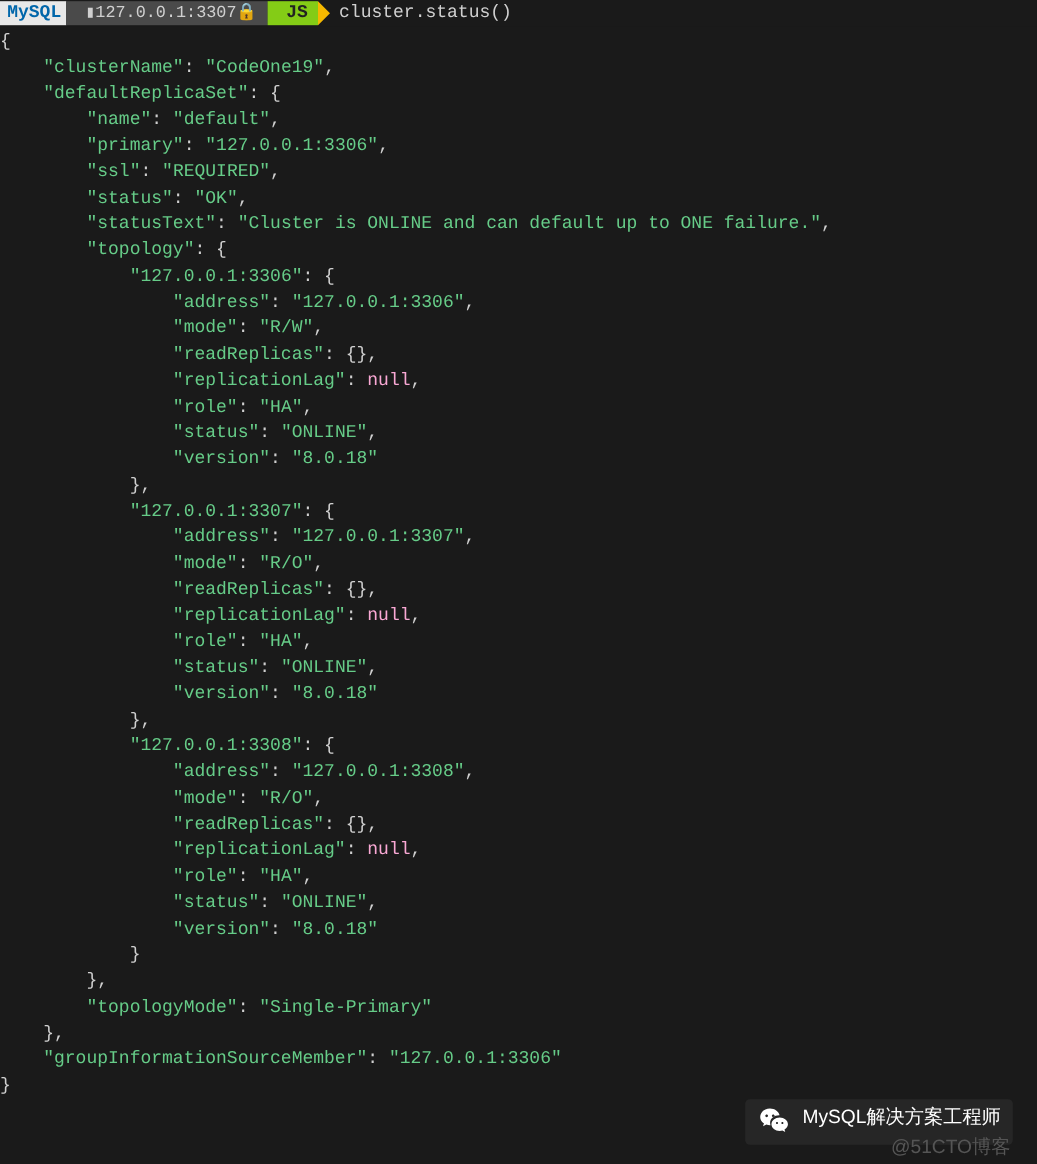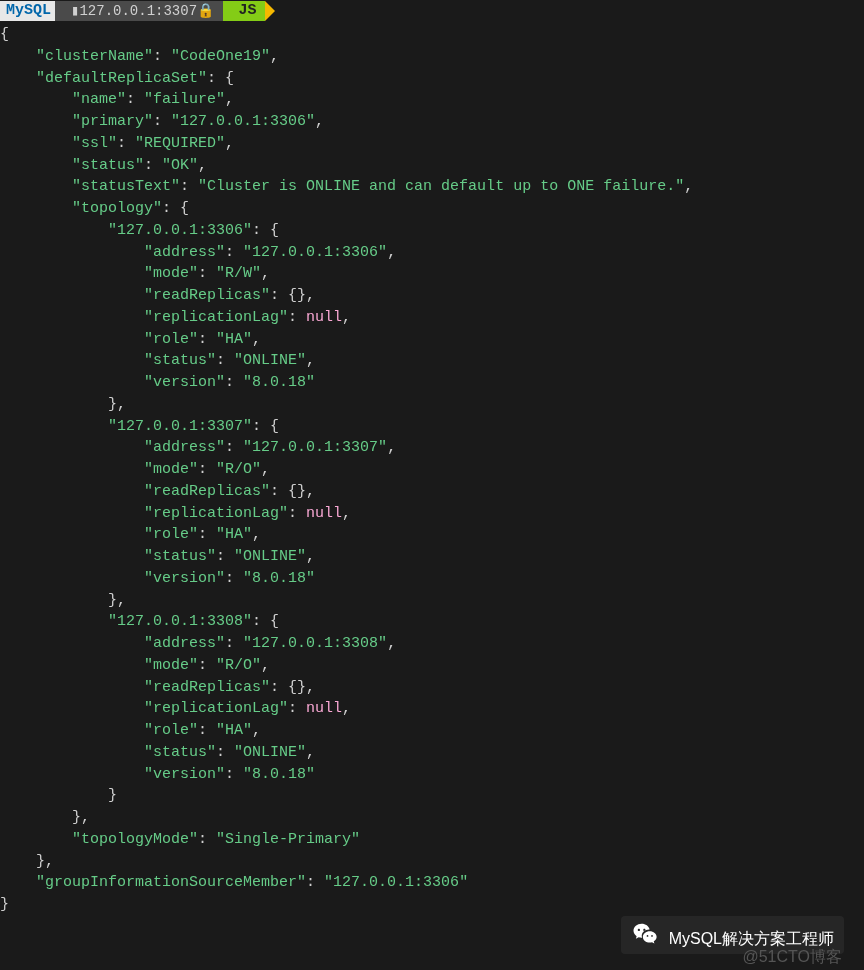--- a/index.html
+++ b/index.html
@@ -86,21 +86,21 @@
     }
     .str { color: #66cc88; }
     .pun { color: #d0d0d0; }
     .key { color: #66cc88; }
     .nul { color: #f9a8d4; }
     .watermark {
       position: absolute;
       right: 20px;
       bottom: 16px;
       display: flex;
-      align-items: flex-end;
+      align-items: flex-start;
       background: rgba(40,40,40,0.9);
       padding: 4px 10px;
       border-radius: 4px;
     }
     .wechat-icon {
       width: 30px;
       height: 30px;
       margin-right: 8px;
       fill: #fff;
     }
@@ -123,26 +123,27 @@
 <body>
 
 <div class="prompt-line">
   <span class="badge badge-mysql">MySQL</span>
   <span class="badge badge-host">
     <span>▮ </span>
       <span>127.0.0.1:3307</span>
       <span> 🔒</span>
   </span>
   <span class="badge badge-js">JS</span>
+  <span class="command">cluster.status()</span>
 </div>
 
 <div class="output"><span class="pun">{</span>
     <span class="key">"clusterName"</span><span class="pun">: </span><span class="str">"<span>CodeOne19</span>"</span><span class="pun">, </span>
     <span class="key">"defaultReplicaSet"</span><span class="pun">: {</span>
-        <span class="key">"name"</span><span class="pun">: </span><span class="str">"<span>failure</span>"</span><span class="pun">, </span>
+        <span class="key">"name"</span><span class="pun">: </span><span class="str">"<span>default</span>"</span><span class="pun">, </span>
         <span class="key">"primary"</span><span class="pun">: </span><span class="str">"<span>127.0.0.1:3306</span>"</span><span class="pun">, </span>
         <span class="key">"ssl"</span><span class="pun">: </span><span class="str">"<span>REQUIRED</span>"</span><span class="pun">, </span>
         <span class="key">"status"</span><span class="pun">: </span><span class="str">"<span>OK</span>"</span><span class="pun">, </span>
         <span class="key">"statusText"</span><span class="pun">: </span><span class="str">"<span>Cluster is ONLINE and can default up to ONE failure.</span>"</span><span class="pun">, </span>
         <span class="key">"topology"</span><span class="pun">: {</span>
             <span class="key">"<span>127.0.0.1:3306</span>"</span><span class="pun">: {</span>
                 <span class="key">"address"</span><span class="pun">: </span><span class="str">"<span>127.0.0.1:3306</span>"</span><span class="pun">, </span>
                 <span class="key">"mode"</span><span class="pun">: </span><span class="str">"<span>R/W</span>"</span><span class="pun">, </span>
                 <span class="key">"readReplicas"</span><span class="pun">: </span><span class="pun">{}</span><span class="pun">, </span>
                 <span class="key">"replicationLag"</span><span class="pun">: </span><span class="nul">null</span><span class="pun">, </span>

